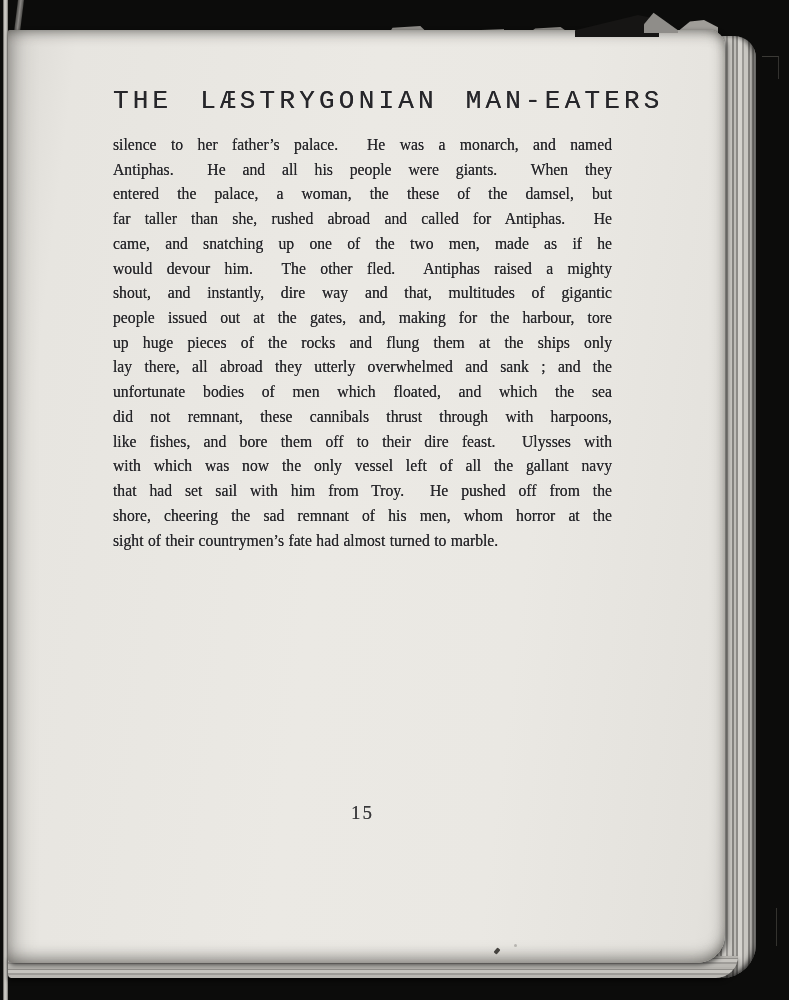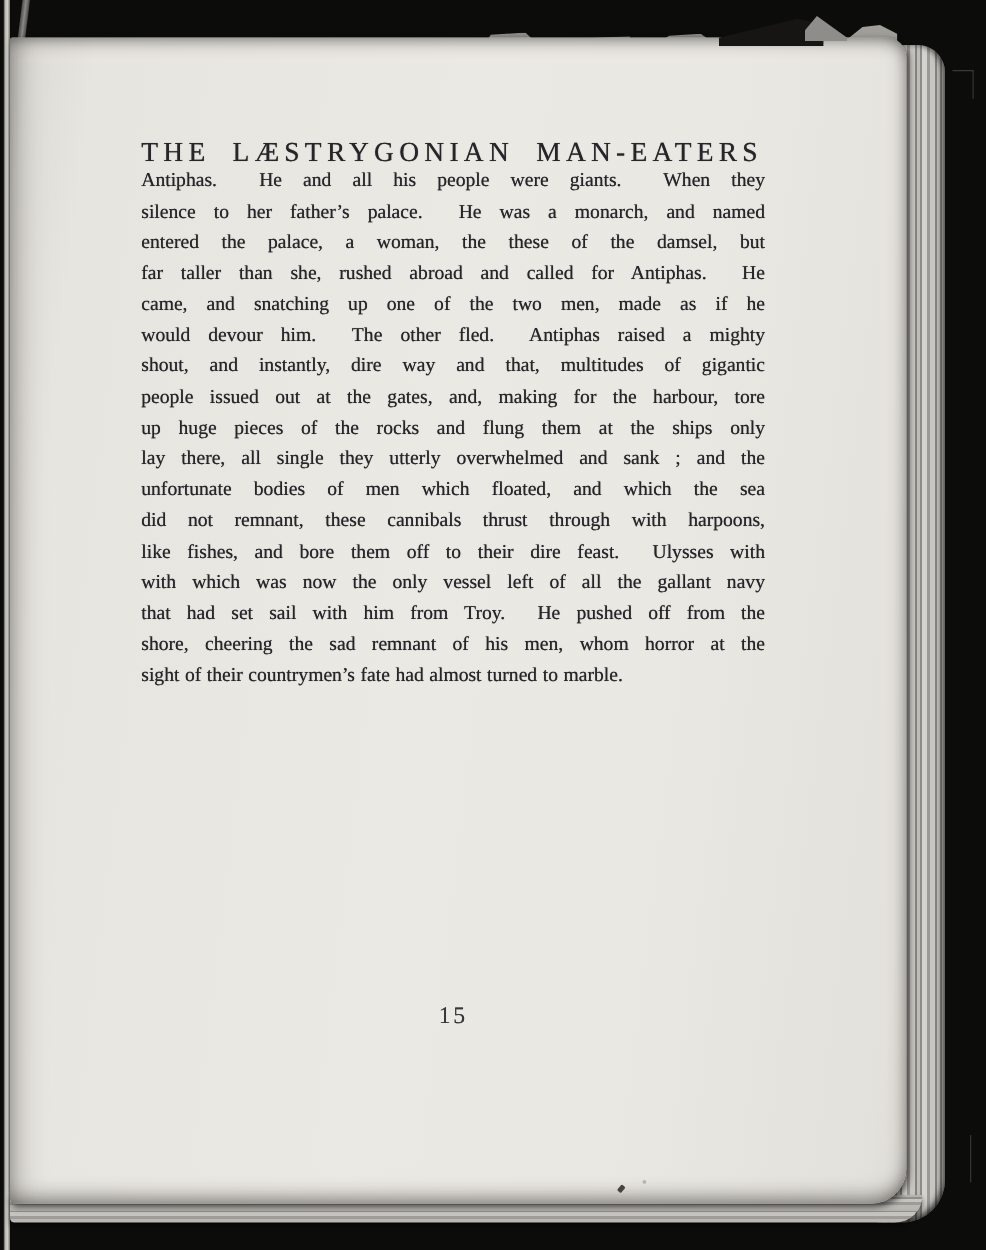--- a/index.html
+++ b/index.html
@@ -69,27 +69,28 @@
     box-shadow:
       inset 0 10px 14px -10px rgba(70,68,64,.75),
       inset 0 -14px 16px -10px rgba(70,68,64,.6),
       inset 14px 0 24px -12px rgba(60,58,54,.5),
       inset -10px 0 14px -10px rgba(60,58,54,.5),
       2px 2px 5px rgba(0,0,0,.6);
     z-index: 2;
   }
 
   .title {
-    position: absolute; left: 105px; top: 79px; width: 502px;
+    position: absolute; left: 105px; top: 58px; width: 502px;
     margin: 0; font-weight: normal;
-    font-size: 22px; line-height: 26px;
+    font-size: 26px; line-height: 26px;
     letter-spacing: 4.2px; word-spacing: 8px;
     white-space: nowrap;
     color: var(--ink, #27272a);
     text-shadow: 0 0 .6px rgba(39,39,42,.85);
+    font-family: Liberation Mono, monospace;
   }
 
   .body-text {
     position: absolute; left: 105px; top: 103px; width: 499px;
     font-size: 15.7px; color: var(--ink, #222225);
     text-shadow: 0 0 .55px rgba(34,34,37,.8);
   }
   .line {
     margin: 0; white-space: nowrap;
     line-height: 24.72px;
@@ -130,30 +131,30 @@
   <div class="frag frag-b"></div>
   <div class="frag frag-c"></div>
   <div class="frag frag-d"></div>
   <div class="frag frag-e"></div>
   <div class="frag frag-f"></div>
 
   <div class="page">
     <h1 class="title">THE LÆSTRYGONIAN MAN-EATERS</h1>
 
     <div class="body-text">
-      <p class="line">Antiphas.&nbsp; He and all his people were giants.&nbsp; When they</p>
-        <p class="line">silence to her father’s palace.&nbsp; He was a monarch, and named</p>
+      <p class="line">silence to her father’s palace.&nbsp; He was a monarch, and named</p>
+        <p class="line">Antiphas.&nbsp; He and all his people were giants.&nbsp; When they</p>
         <p class="line">entered the palace, a woman, the these of the damsel, but</p>
         <p class="line">far taller than she, rushed abroad and called for Antiphas.&nbsp; He</p>
         <p class="line">came, and snatching up one of the two men, made as if he</p>
         <p class="line">would devour him.&nbsp; The other fled.&nbsp; Antiphas raised a mighty</p>
         <p class="line">shout, and instantly, dire way and that, multitudes of gigantic</p>
         <p class="line">people issued out at the gates, and, making for the harbour, tore</p>
         <p class="line">up huge pieces of the rocks and flung them at the ships only</p>
-        <p class="line">lay there, all single they utterly overwhelmed and sank ; and the</p>
+        <p class="line">lay there, all abroad they utterly overwhelmed and sank ; and the</p>
         <p class="line">unfortunate bodies of men which floated, and which the sea</p>
         <p class="line">did not remnant, these cannibals thrust through with harpoons,</p>
         <p class="line">like fishes, and bore them off to their dire feast.&nbsp; Ulysses with</p>
         <p class="line">with which was now the only vessel left of all the gallant navy</p>
         <p class="line">that had set sail with him from Troy.&nbsp; He pushed off from the</p>
         <p class="line">shore, cheering the sad remnant of his men, whom horror at the</p>
         <p class="line">sight of their countrymen’s fate had almost turned to marble.</p>
     </div>
 
     <div class="folio">15</div>

